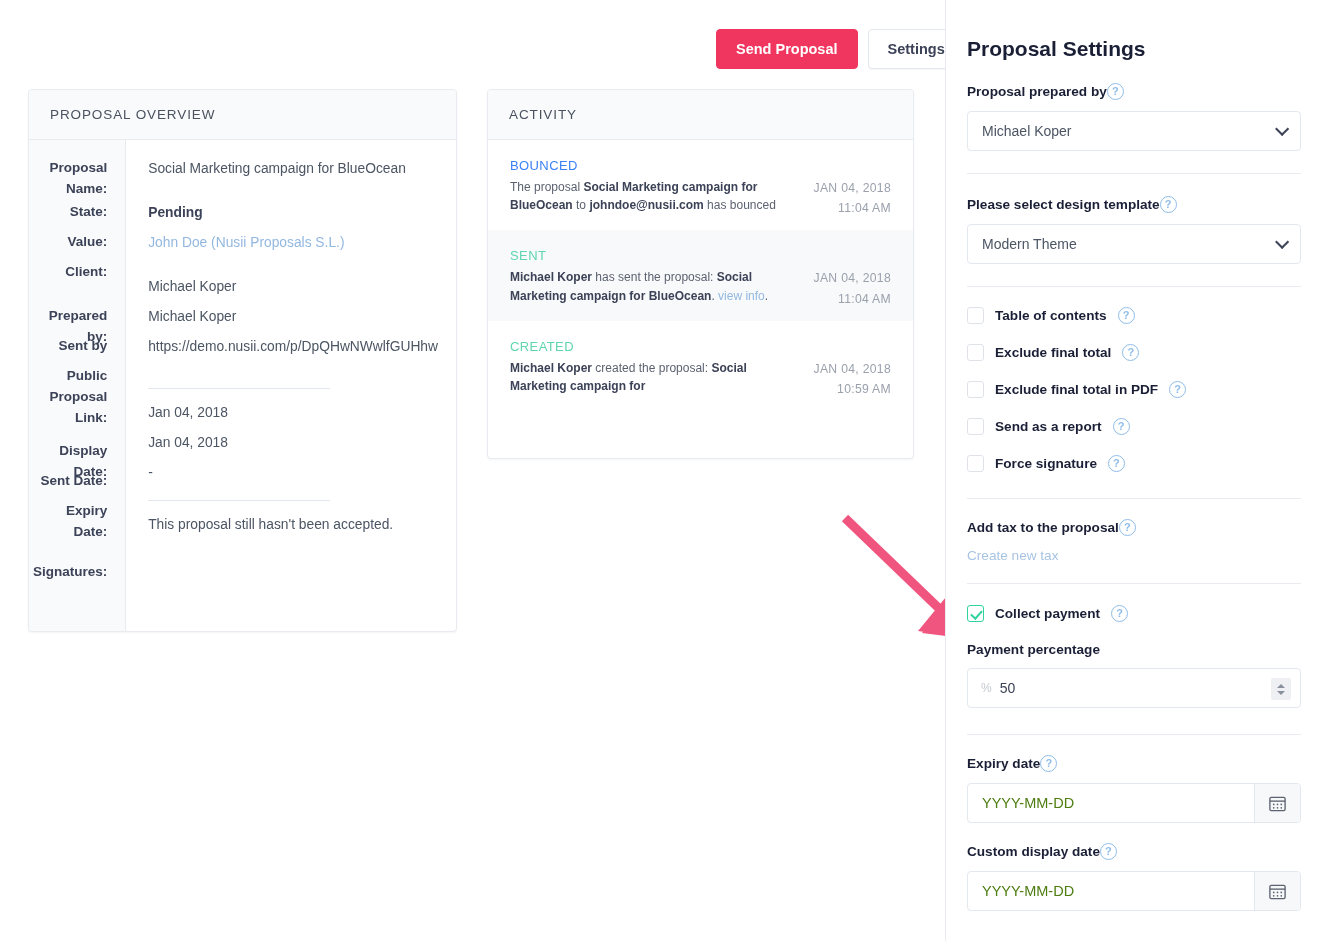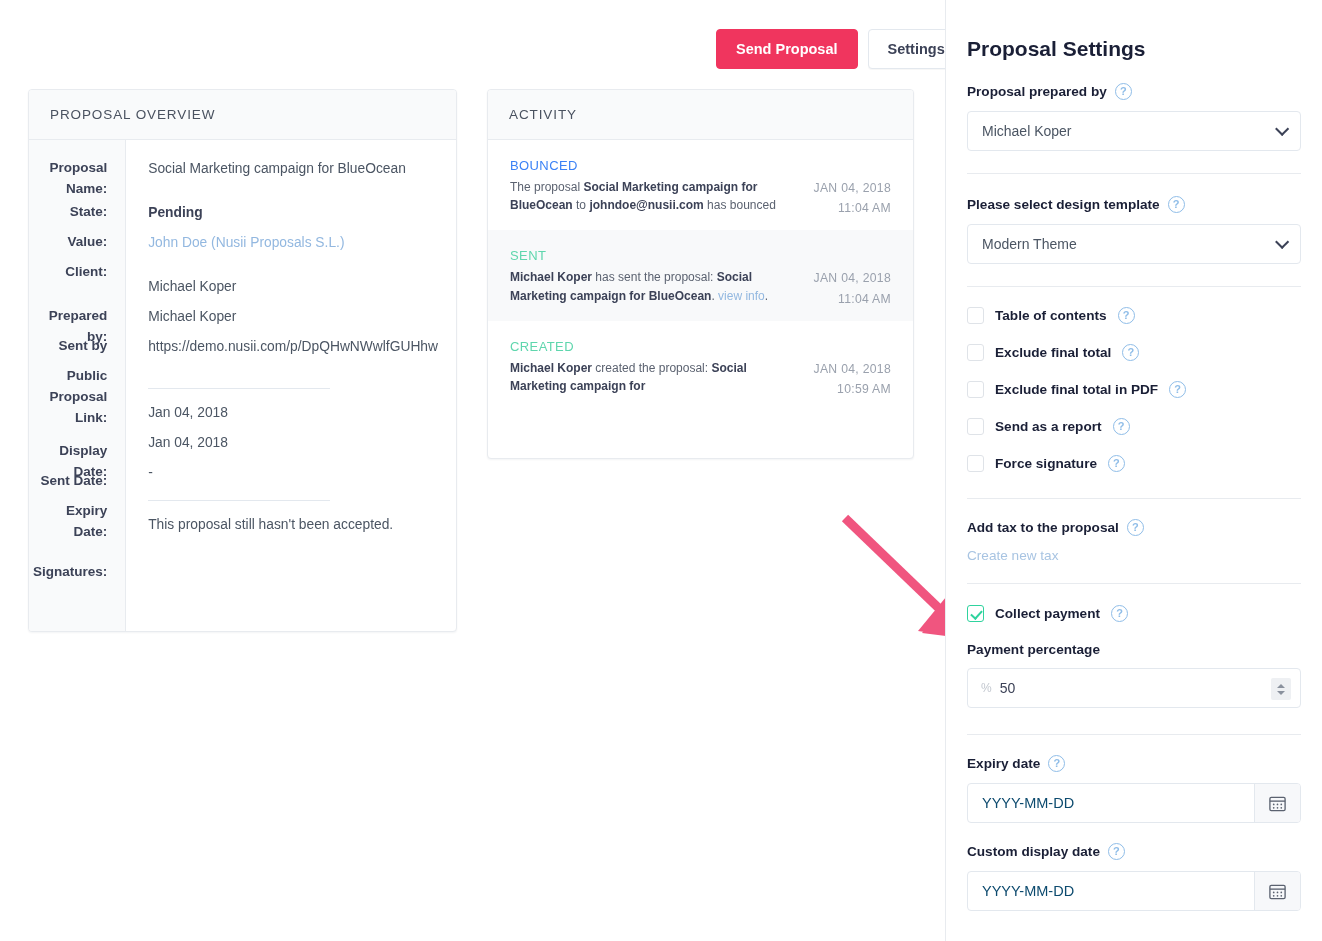--- a/index.html
+++ b/index.html
@@ -72,21 +72,21 @@
   .act-text b { color: #3c4257; }
   .act-text .vi { color: #93b8e0; }
   .act-date { position: absolute; right: 22px; top: 38px; text-align: right;
               font-size: 12.2px; color: #9aa1ad; line-height: 1.65; letter-spacing: 0.3px; }
 
   
   .side { position: absolute; left: 945px; top: 0; width: 377px; height: 941px;
           background: #ffffff; border-left: 1px solid #e8ebef; padding: 0 21px; overflow: hidden; }
   .side-title { font-size: 21px; font-weight: bold; color: #1a1f36; margin-top: 37px; }
   .field-label { font-size: 13.6px; font-weight: bold; color: #1a1f36;
-                 display: flex; align-items: center; gap: 8px; }
+                 display: flex; align-items: center; gap: 0; }
   .help {
     width: 17px; height: 17px; border-radius: 50%;
     border: 1.6px solid #8fbde8; color: #8fbde8;
     font-size: 11px; font-weight: bold; line-height: 14px; text-align: center;
     cursor: pointer; flex: none; font-family: "Liberation Sans", sans-serif;
   }
   .select {
     position: relative; height: 40px; margin-top: 11px;
     border: 1px solid #e3e8ee; border-radius: 4px; background: #fff;
     display: flex; align-items: center; padding: 0 14px;
@@ -117,21 +117,21 @@
              background: #eef0f3; border-radius: 2px; display: flex; flex-direction: column;
              align-items: center; justify-content: center; gap: 3px; cursor: pointer; }
   .sp-up { width: 0; height: 0; border-left: 4px solid transparent; border-right: 4px solid transparent;
            border-bottom: 4px solid #8a919e; }
   .sp-dn { width: 0; height: 0; border-left: 4px solid transparent; border-right: 4px solid transparent;
            border-top: 4px solid #8a919e; }
 
   .date-field { position: relative; height: 40px; margin-top: 11px;
                 border: 1px solid #e3e8ee; border-radius: 4px; background: #fff; display: flex; }
   .date-input { flex: 1; display: flex; align-items: center; padding-left: 14px;
-                font-size: 14.5px; color: #0c4a6e; }
+                font-size: 14.5px; color: #4d7c0f; }
   .cal-btn { width: 46px; border-left: 1px solid #e3e8ee; background: #f7f8fa;
              border-radius: 0 3px 3px 0; display: flex; align-items: center; justify-content: center; cursor: pointer; }
 
   
   #arrow { position: absolute; left: 830px; top: 505px; width: 160px; height: 150px; pointer-events: none; }
 </style>
 </head>
 <body>
 
 <div id="root">

